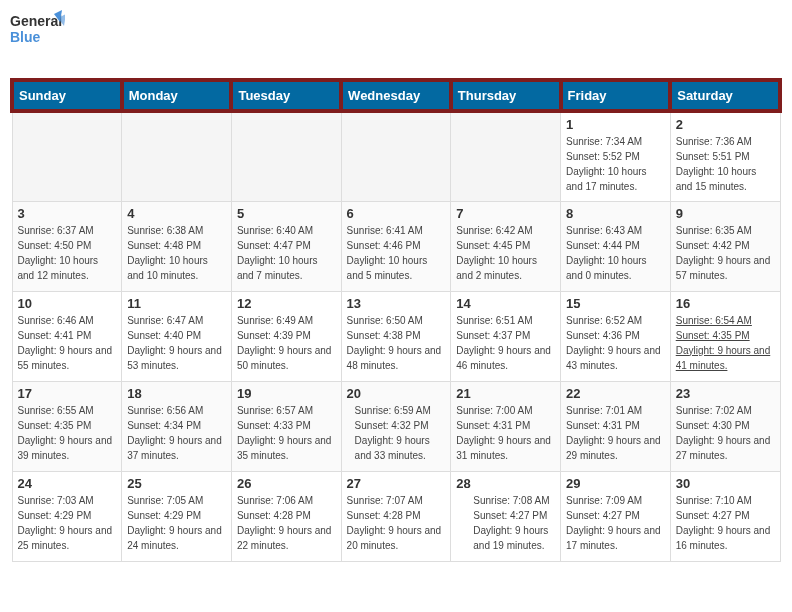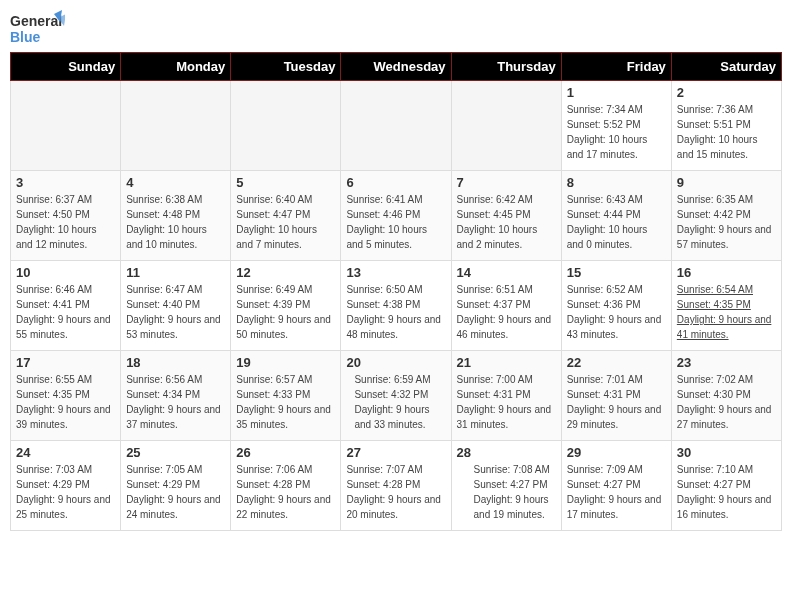--- a/index.html
+++ b/index.html
@@ -7,21 +7,21 @@
       font-family: Arial, sans-serif;
       background: #fff;
       width: 792px;
       min-height: 612px;
       padding: 10px;
     }
     .header-area {
       display: flex;
       justify-content: space-between;
       align-items: center;
-      margin-bottom: 0;
+      margin-bottom: 26px;
     }
     .logo {
       display: flex;
       align-items: center;
       gap: 4px;
     }
     .title-area {
       text-align: right;
     }
     .month-title {
@@ -32,26 +32,26 @@
     .location-title {
       font-size: 15px;
       color: #555;
     }
     .calendar-table {
       width: 100%;
       border-collapse: collapse;
       table-layout: fixed;
     }
     .calendar-table th {
-      background-color: #000000;
+      background-color: #0369a1;
       color: white;
-      text-align: right;
+      text-align: left;
       padding: 6px 5px;
       font-size: 13px;
-      border: 1px solid #7f1d1d;
+      border: 4px solid #7f1d1d;
     }
     .calendar-table td {
       border: 1px solid #ddd;
       vertical-align: top;
       padding: 4px 5px;
       height: 90px;
       background: #fff;
       font-size: 11px;
       color: #333;
     }

